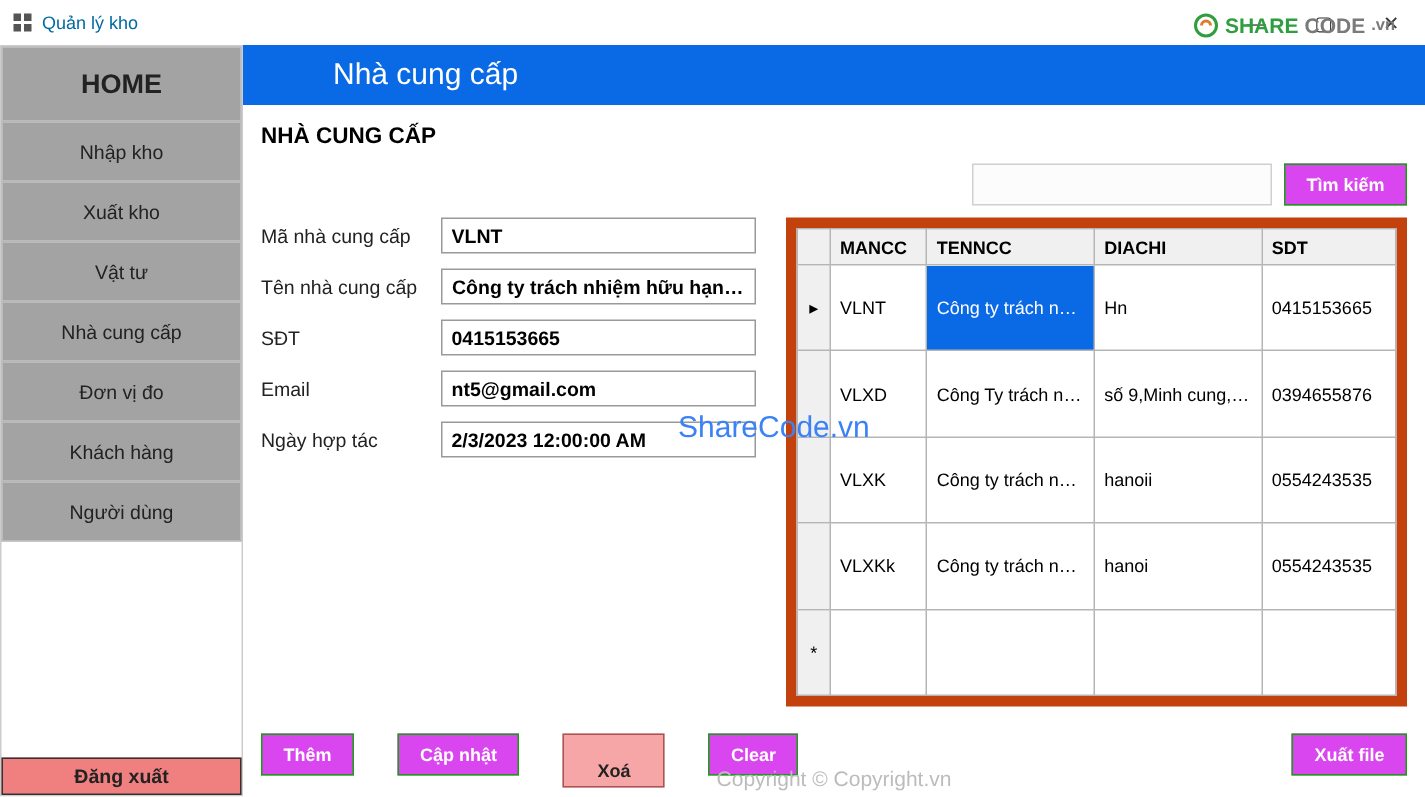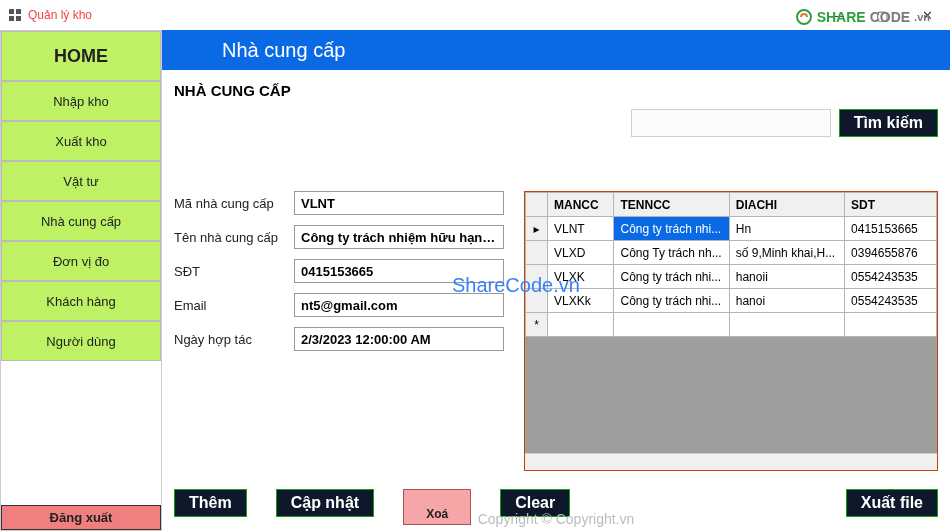--- a/index.html
+++ b/index.html
@@ -1,41 +1,41 @@
 <!DOCTYPE html>
 <html><head>
 <meta charset="utf-8">
 <style>
   * { box-sizing: border-box; font-family: "Segoe UI", Tahoma, Arial, sans-serif; }
   body { margin: 0; background: #fff; width: 950px; height: 531px; overflow: hidden; position: relative; }
   .titlebar { height: 30px; display: flex; align-items: center; justify-content: space-between; padding: 0 0 0 8px; background: #fff; }
-  .titlebar-left { display: flex; align-items: center; gap: 6px; font-size: 12px; color: #ef4444; }
+  .titlebar-left { display: flex; align-items: center; gap: 6px; font-size: 12px; color: #0369a1; }
   .win-icon { width: 14px; height: 14px; display: inline-block; }
   .win-controls { display: flex; }
   .win-btn { width: 45px; height: 30px; display: flex; align-items: center; justify-content: center; font-size: 13px; color: #333; }
   .app { display: flex; height: calc(100% - 30px); }
   .sidebar { width: 162px; border: 1px solid #ccc; display: flex; flex-direction: column; }
-  .sidebar-btn { height: 40px; border: 1px solid #bbb; background: #bef264; display: flex; align-items: center; justify-content: center; font-size: 13px; color: #222; cursor: pointer; }
+  .sidebar-btn { height: 40px; border: 1px solid #bbb; background: #a3a3a3; display: flex; align-items: center; justify-content: center; font-size: 13px; color: #222; cursor: pointer; }
   .sidebar-home { height: 50px; font-weight: 700; font-size: 18px; }
   .sidebar-spacer { flex: 1; }
   .sidebar-logout { height: 25px; background: #f08080; border: 1px solid #333; font-weight: 600; font-size: 13px; }
   .main { flex: 1; display: flex; flex-direction: column; position: relative; }
   .header-blue { background: #0a6ae6; color: #fff; height: 40px; display: flex; align-items: center; padding-left: 60px; font-size: 20px; font-weight: 400; }
   .content { flex: 1; padding: 10px 12px 6px 12px; display: flex; flex-direction: column; }
   .section-title { font-weight: 700; font-size: 15px; margin: 2px 0 10px 0; }
   .search-row { display: flex; justify-content: flex-end; gap: 8px; margin-bottom: 8px; }
   .search-input { width: 200px; height: 28px; border: 1px solid #d0d0d0; background: #fcfcfc; padding: 0 6px; font-size: 13px; }
-  .btn-green { background: #0f172a; color: #fff; border: 1px solid #13a10e; height: 28px; padding: 0 14px; font-weight: 600; font-size: 16px; cursor: pointer; }
+  .btn-green { background: #d946ef; color: #fff; border: 1px solid #13a10e; height: 28px; padding: 0 14px; font-weight: 600; font-size: 12px; cursor: pointer; }
   .btn-red { background: #f6a6a6; color: #222; border: 1px solid #a55; height: 28px; padding: 17px 22px; font-weight: 600; font-size: 12px; cursor: pointer; }
-  .mid { display: flex; gap: 20px; flex: 1; min-height: 0; margin-top: 46px; }
+  .mid { display: flex; gap: 20px; flex: 1; min-height: 0; }
   .form { width: 330px; }
   .frow { display: flex; align-items: center; margin-bottom: 10px; }
   .flabel { width: 120px; font-size: 13px; color: #222; }
   .finput { flex: 1; height: 24px; border: 1px solid #999; background: #fff; padding: 0 6px; font-size: 13px; font-weight: 600; text-overflow: ellipsis; white-space: nowrap; overflow: hidden; }
-  .grid-wrap { flex: 1; border: 1px solid #c2410c; display: flex; flex-direction: column; min-height: 280px; }
+  .grid-wrap { flex: 1; border: 7px solid #c2410c; display: flex; flex-direction: row; min-height: 280px; }
   table { border-collapse: collapse; width: 100%; font-size: 12px; }
   th, td { border: 1px solid #b5b5b5; text-align: left; padding: 4px 6px; height: 24px; white-space: nowrap; overflow: hidden; text-overflow: ellipsis; max-width: 100px; }
   th { background: #f0f0f0; font-weight: 700; }
   .rowhead { width: 22px; background: #f0f0f0; text-align: center; }
   .sel { background: #0a6ae6; color: #fff; }
   .grid-body { flex: 1; overflow: auto; background: #9e9e9e; }
   .actions { display: flex; gap: 29px; margin-top: 18px; }
   .actions-right { margin-left: auto; }
   .watermark { position: absolute; top: 8px; right: 20px; display: flex; align-items: center; gap: 4px; font-weight: 700; font-size: 14px; }
   .wm-share { color: #2e9e3f; }
@@ -141,21 +141,21 @@
                   <td class="rowhead">▸</td>
                   <td>VLNT</td>
                   <td class="sel">Công ty trách nhi...</td>
                   <td>Hn</td>
                   <td>0415153665</td>
                 </tr>
                 <tr>
                   <td class="rowhead"></td>
                   <td>VLXD</td>
                   <td>Công Ty trách nh...</td>
-                  <td>số 9,Minh khai,H...</td>
+                  <td>số 9,Minh cung,H...</td>
                   <td>0394655876</td>
                 </tr>
                 <tr>
                   <td class="rowhead"></td>
                   <td>VLXK</td>
                   <td>Công ty trách nhi...</td>
                   <td>hanoii</td>
                   <td>0554243535</td>
                 </tr>
                 <tr>

